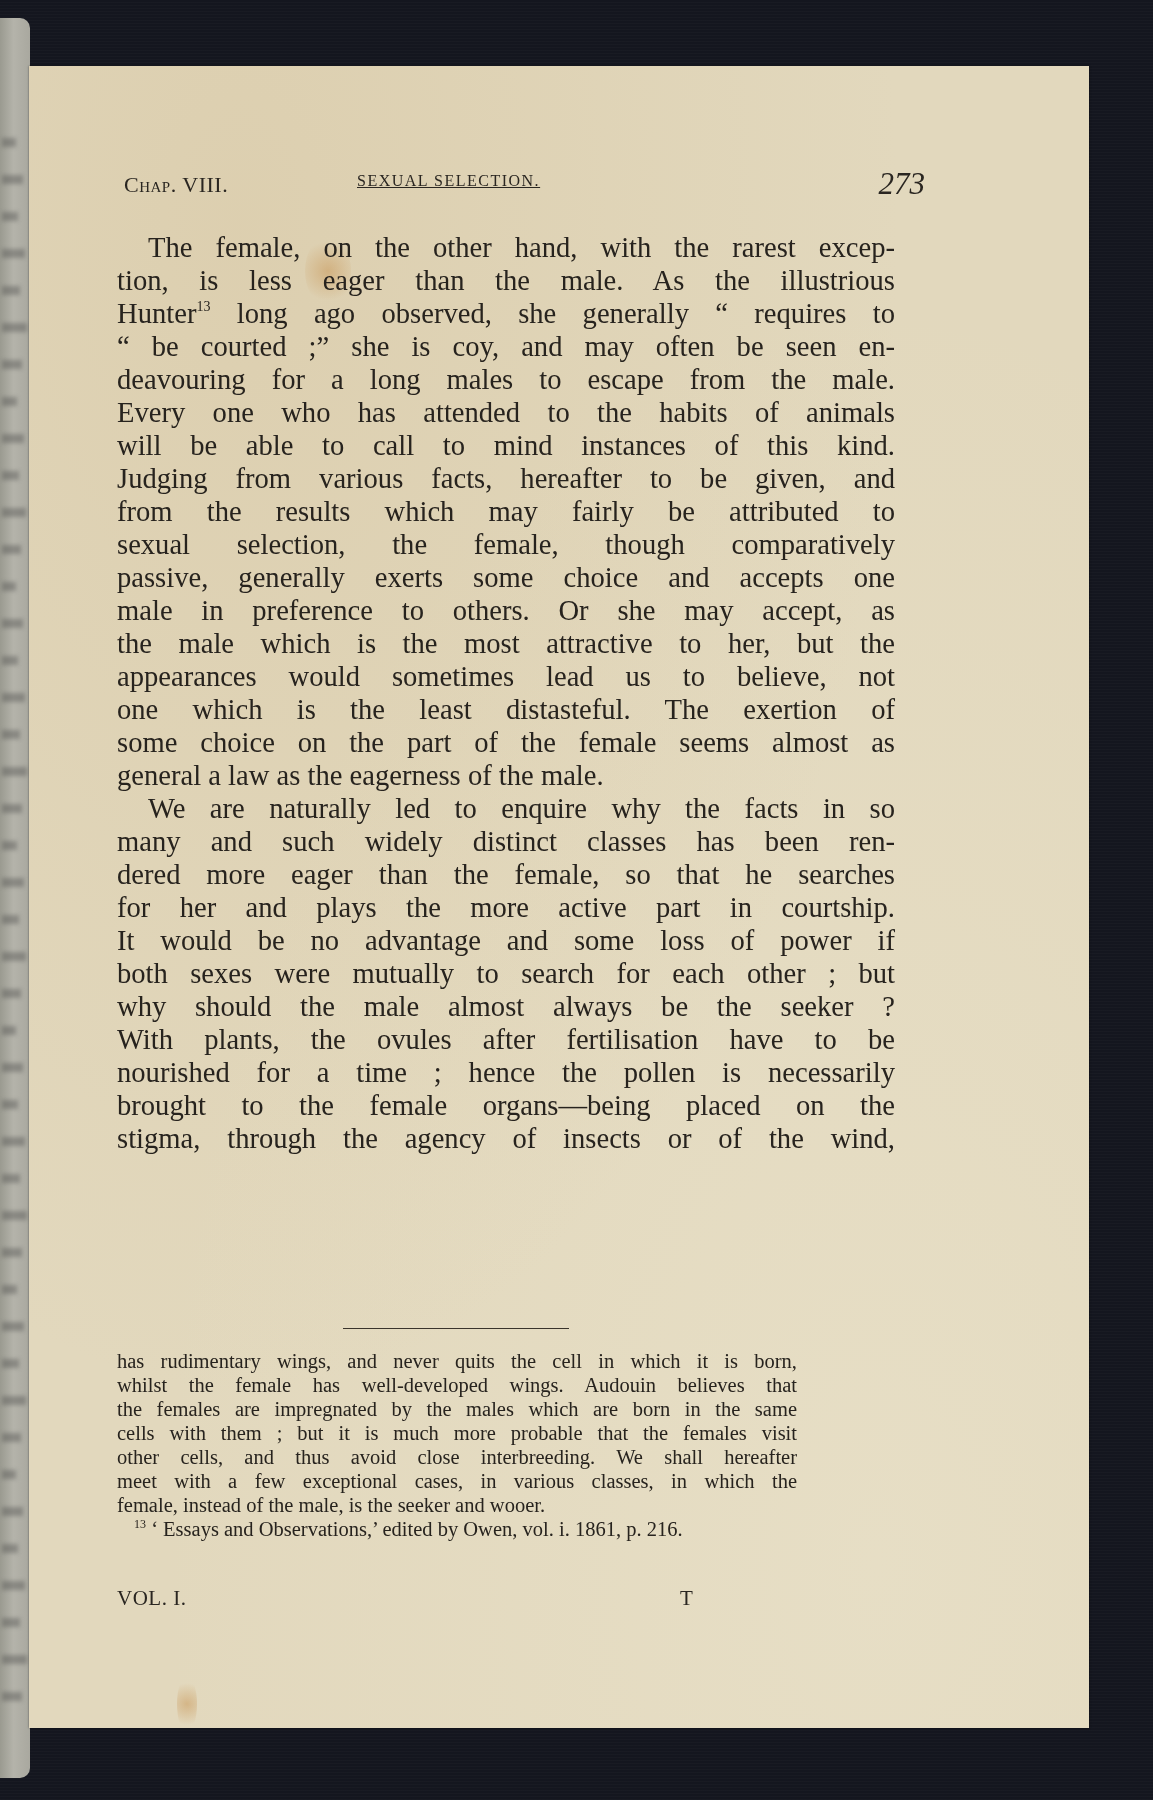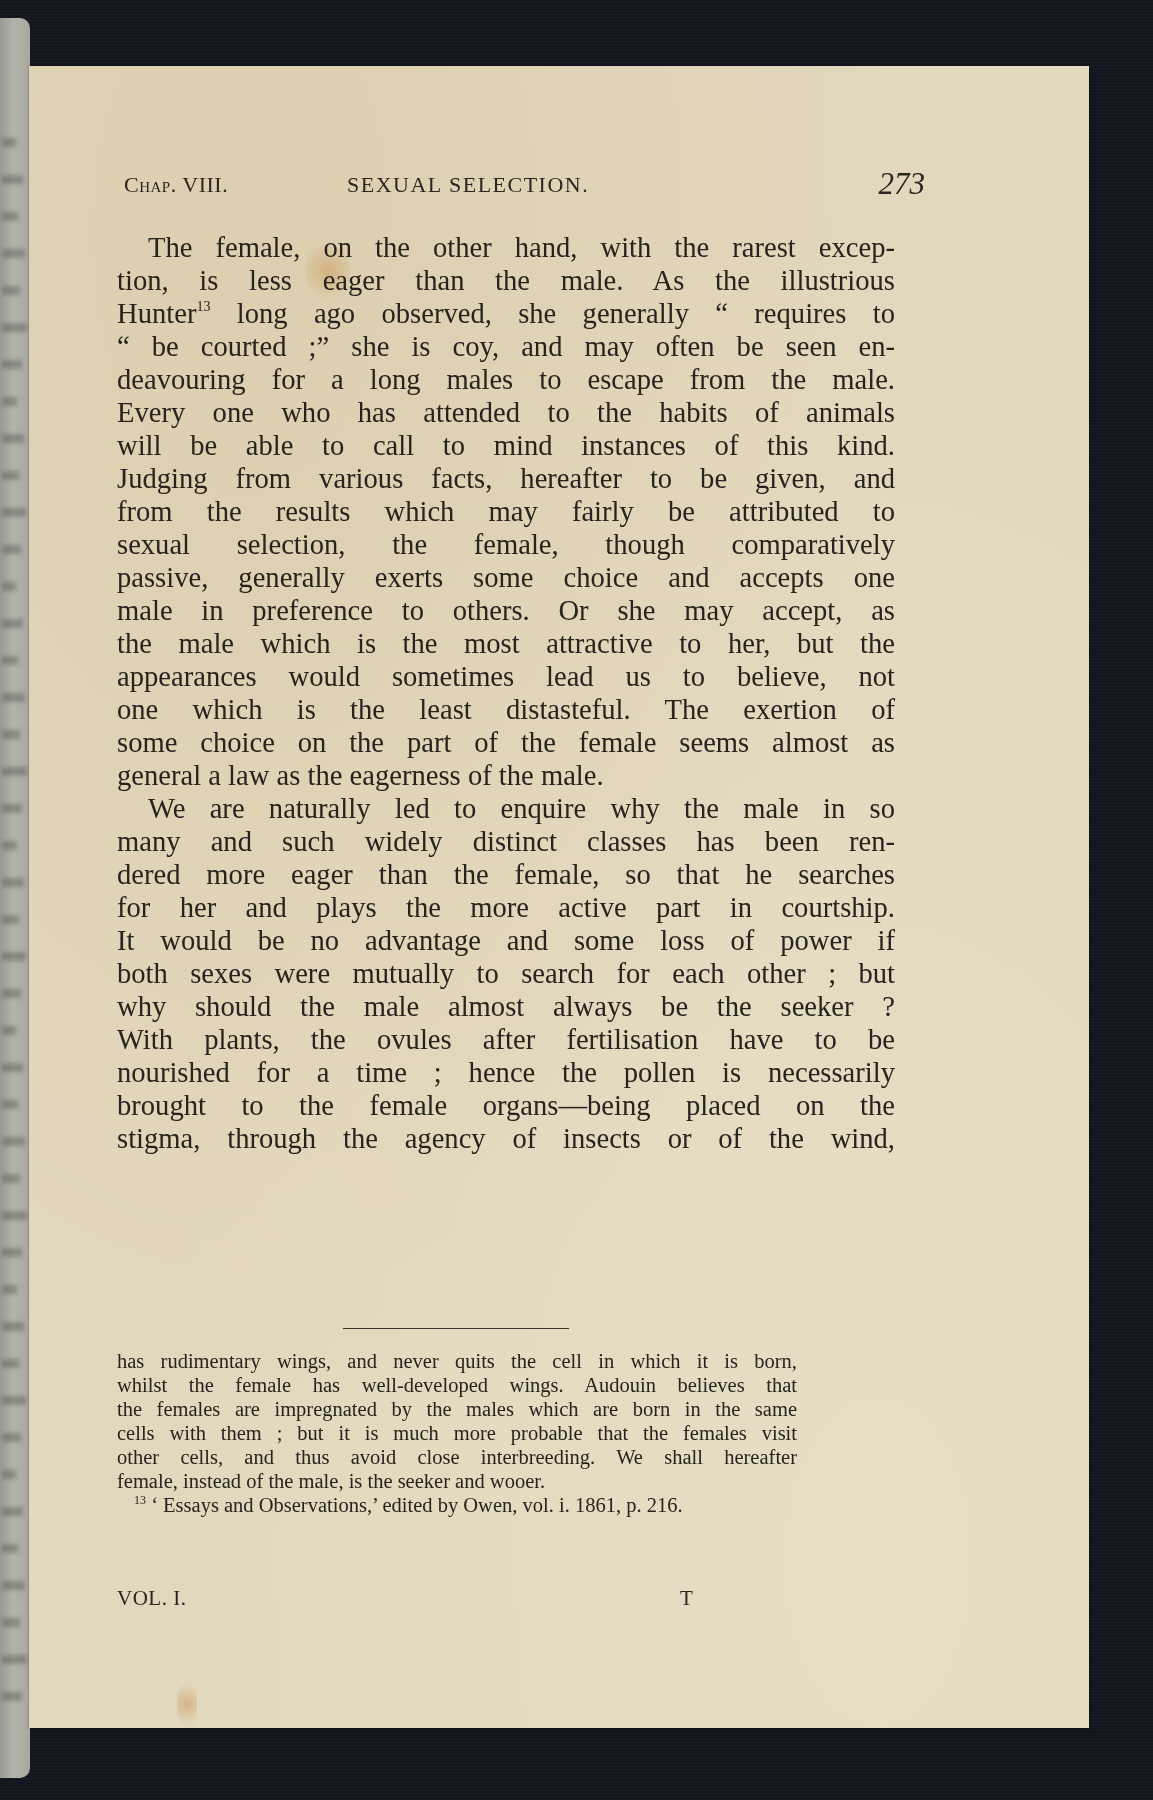--- a/index.html
+++ b/index.html
@@ -62,24 +62,25 @@
     .rh-chap {
       position: absolute;
       left: 7px;
       top: 6px;
       font-size: 22px;
       letter-spacing: 0.5px;
       font-variant: small-caps;
     }
     .rh-title {
       position: absolute;
-      left: 230px;
+      left: 240px;
       top: 6px;
-      font-size: 22px;
+      font-size: 16px;
       letter-spacing: 1.5px;
+      text-decoration: underline;
     }
     .rh-page {
       position: absolute;
       right: 0;
       top: 0;
       font-size: 31px;
       font-style: italic;
     }
     .body-text {
       position: absolute;
@@ -225,41 +226,42 @@
       <span class="line">Judging from various facts, hereafter to be given, and</span>
       <span class="line">from the results which may fairly be attributed to</span>
       <span class="line">sexual selection, the female, though comparatively</span>
       <span class="line">passive, generally exerts some choice and accepts one</span>
       <span class="line">male in preference to others.  Or she may accept, as</span>
       <span class="line">the male which is the most attractive to her, but the</span>
       <span class="line">appearances would sometimes lead us to believe, not</span>
       <span class="line">one which is the least distasteful.  The exertion of</span>
       <span class="line">some choice on the part of the female seems almost as</span>
       <span class="line last">general a law as the eagerness of the male.</span>
-      <span class="line indent">We are naturally led to enquire why the male in so</span>
+      <span class="line indent">We are naturally led to enquire why the facts in so</span>
       <span class="line">many and such widely distinct classes has been ren-</span>
       <span class="line">dered more eager than the female, so that he searches</span>
       <span class="line">for her and plays the more active part in courtship.</span>
       <span class="line">It would be no advantage and some loss of power if</span>
       <span class="line">both sexes were mutually to search for each other ; but</span>
       <span class="line">why should the male almost always be the seeker ?</span>
       <span class="line">With plants, the ovules after fertilisation have to be</span>
       <span class="line">nourished for a time ; hence the pollen is necessarily</span>
       <span class="line">brought to the female organs—being placed on the</span>
       <span class="line">stigma, through the agency of insects or of the wind,</span>
     </div>
 
   <div class="footnote-rule"></div>
 
   <div class="footnotes" id="footnotes">
       <span class="fline">has rudimentary wings, and never quits the cell in which it is born,</span>
       <span class="fline">whilst the female has well-developed wings.  Audouin believes that</span>
       <span class="fline">the females are impregnated by the males which are born in the same</span>
       <span class="fline">cells with them ; but it is much more probable that the females visit</span>
       <span class="fline">other cells, and thus avoid close interbreeding.  We shall hereafter</span>
+      <span class="fline">meet with a few exceptional cases, in various classes, in which the</span>
       <span class="fline last">female, instead of the male, is the seeker and wooer.</span>
       <span class="fline indent last"><sup class="fn-ref">13</sup><span> ‘ Essays and Observations,’ edited by Owen, vol. i. 1861, p. 216.</span></span>
     </div>
 
   <div class="signature">
     <span class="sig-vol">VOL. I.</span>
     <span class="sig-mark">T</span>
   </div>
 </div>
 

